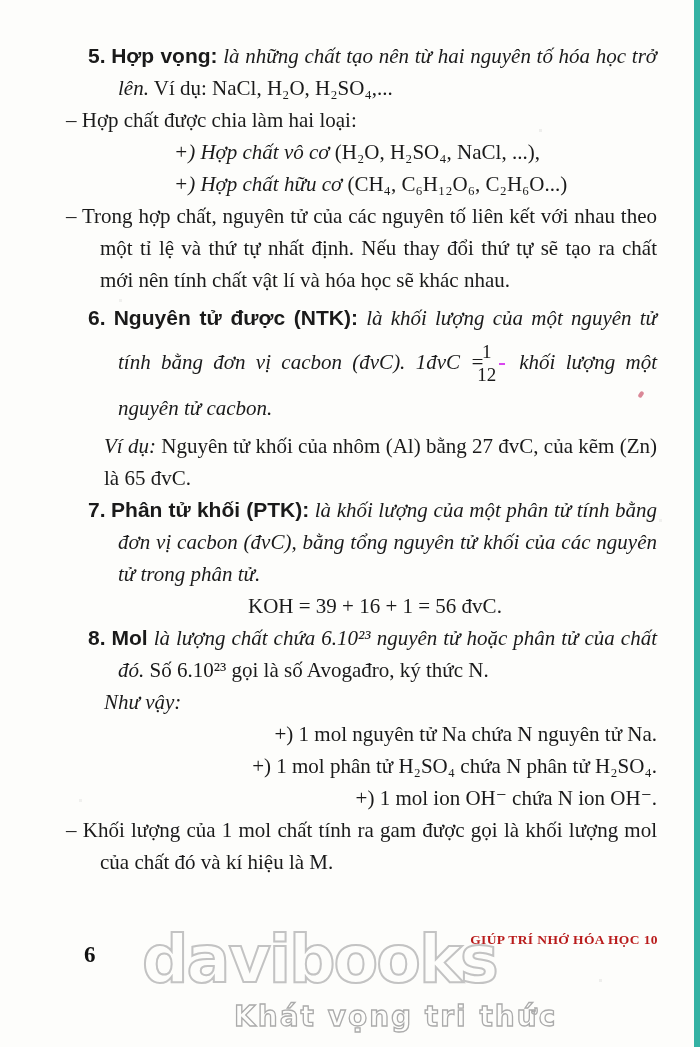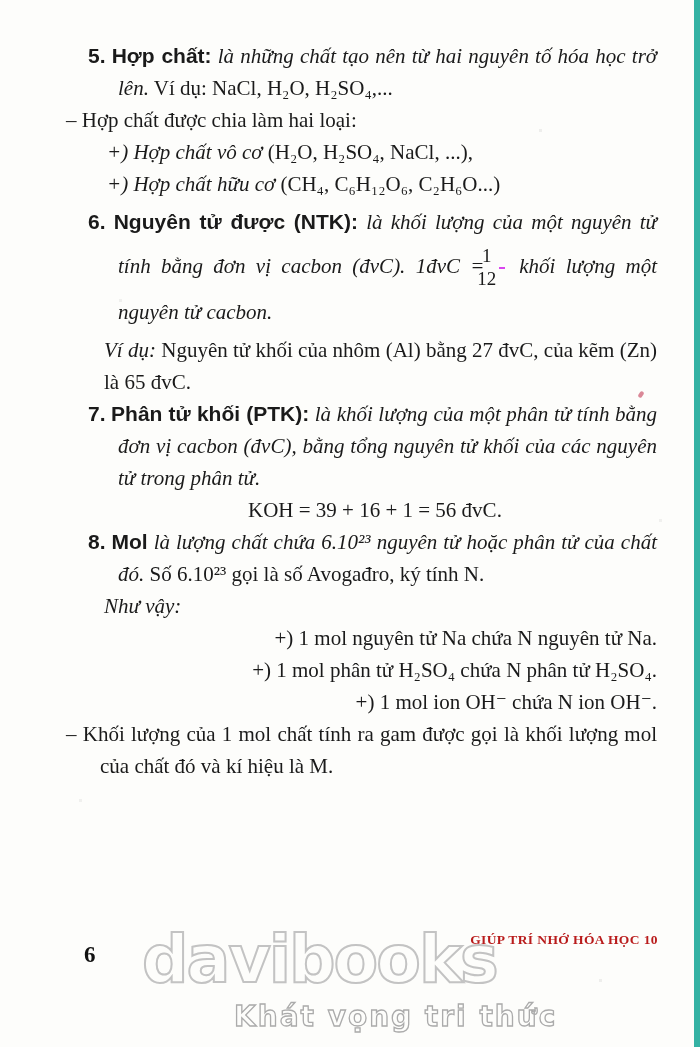--- a/index.html
+++ b/index.html
@@ -17,21 +17,21 @@
     z-index:2;
   }
   .p{
     margin:0;
     font-size:21px;
     line-height:32px;
     text-align:justify;
   }
   .item{ margin-left:22px; padding-left:30px; text-indent:-30px; }
   .dash{ padding-left:34px; text-indent:-34px; }
-  .plus5{ margin-left:41px; text-align:left; }
+  .plus5{ margin-left:108px; text-align:left; }
   .vd{ margin-left:38px; }
   .plus8{ text-align:right; }
   .koh{ margin-left:182px; text-align:left; }
   .head{
     font-family:"Liberation Sans","DejaVu Sans",sans-serif;
     font-weight:700;
     font-style:normal;
   }
   .it{ font-style:italic; }
   .rm{ font-style:normal; }
@@ -116,21 +116,21 @@
 <body>
 
 <div class="page">
   <div class="noise"></div>
   <div class="speck-red"></div>
 
   <div class="body">
 
     <p class="p item">
       <span class="head">5.</span>
-      <span class="head">Hợp chất:</span>
+      <span class="head">Hợp vọng:</span>
       <span class="it">là những chất tạo nên từ hai nguyên tố hóa học trở lên.</span>
       <span class="rm">Ví dụ: NaCl, H₂O, H₂SO₄,...</span>
     </p>
 
     <p class="p dash">
       <span class="mk">–</span>
       <span class="rm">Hợp chất được chia làm hai loại:</span>
     </p>
 
     <p class="p plus5">
@@ -138,20 +138,24 @@
       <span class="it">Hợp chất vô cơ</span>
       <span class="rm">(H₂O, H₂SO₄, NaCl, ...),</span>
     </p>
 
     <p class="p plus5">
       <span class="it">+)</span>
       <span class="it">Hợp chất hữu cơ</span>
       <span class="rm">(CH₄, C₆H₁₂O₆, C₂H₆O...)</span>
     </p>
 
+    <p class="p dash">
+      <span class="mk">–</span>
+      <span class="rm">Trong hợp chất, nguyên tử của các nguyên tố liên kết với nhau theo một tỉ lệ và thứ tự nhất định. Nếu thay đổi thứ tự sẽ tạo ra chất mới nên tính chất vật lí và hóa học sẽ khác nhau.</span>
+    </p>
 
     <p class="p item item6def">
       <span class="head">6.</span>
       <span class="head">Nguyên tử được (NTK):</span>
       <span class="it">là khối lượng của một nguyên tử tính bằng đơn vị cacbon (đvC). 1đvC =</span>
       <span class="frac">
           <span class="fn">1</span>
           <span class="fd">12</span>
         </span>
       <span class="it">khối lượng một nguyên tử cacbon.</span>
@@ -170,21 +174,21 @@
 
 
     <p class="p koh">
       <span class="rm">KOH = 39 + 16 + 1 = 56 đvC.</span>
     </p>
 
     <p class="p item">
       <span class="head">8.</span>
       <span class="head">Mol</span>
       <span class="it">là lượng chất chứa 6.10²³ nguyên tử hoặc phân tử của chất đó.</span>
-      <span class="rm">Số 6.10²³ gọi là số Avogađro, ký tính N.</span>
+      <span class="rm">Số 6.10²³ gọi là số Avogađro, ký thức N.</span>
     </p>
 
     <p class="p vd">
       <span class="it">Như vậy:</span>
     </p>
 
     <p class="p plus8">
       <span class="rm">+)</span>
       <span class="rm">1 mol nguyên tử Na chứa N nguyên tử Na.</span>
     </p>

